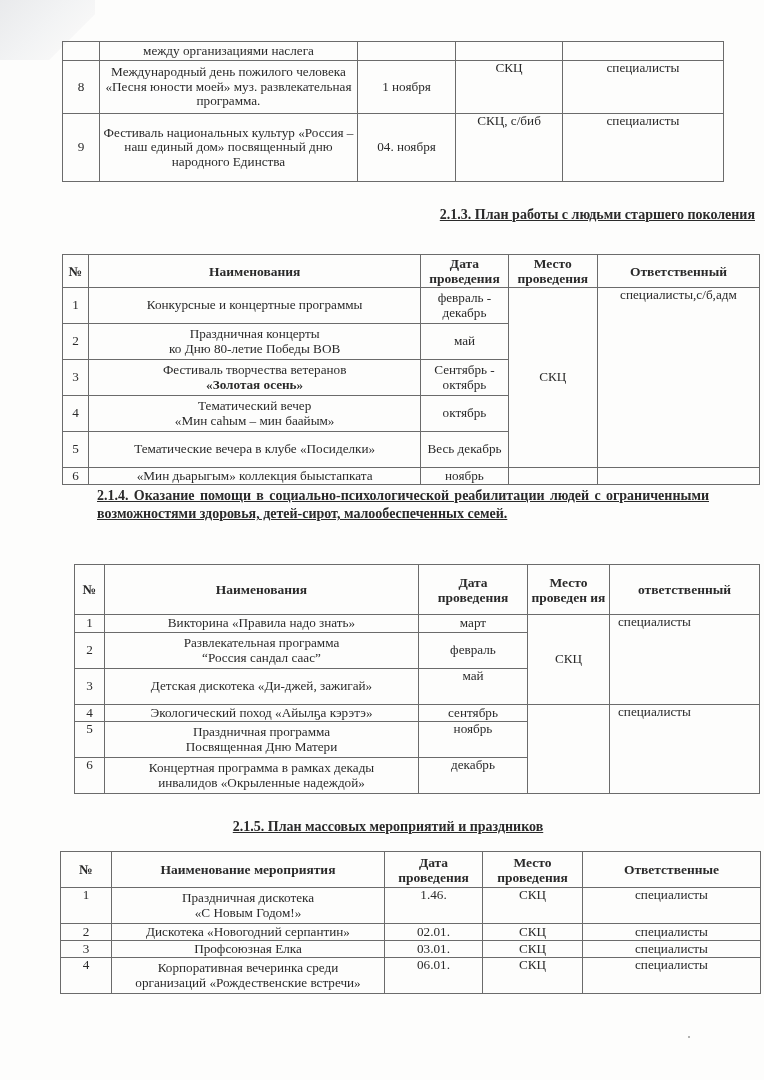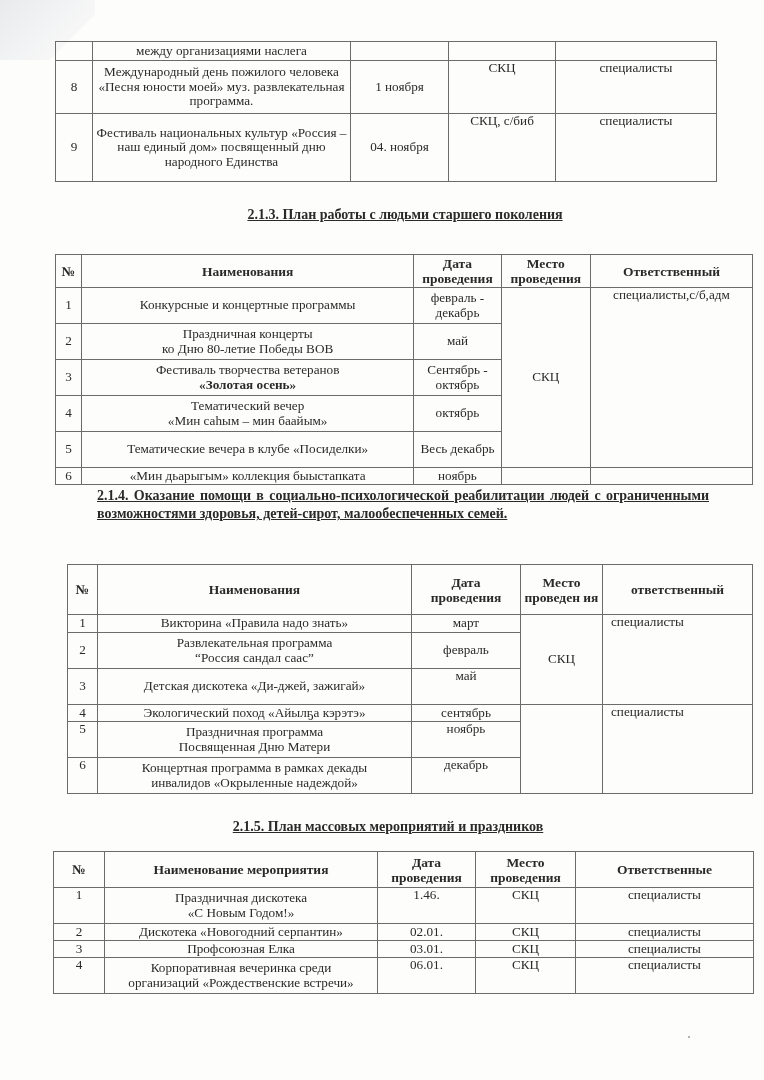--- a/index.html
+++ b/index.html
@@ -6,21 +6,21 @@
   body {
     width:764px; height:1080px; position:relative; overflow:hidden;
     background:#fdfdfc;
     font-family:"Liberation Serif", "DejaVu Serif", serif;
     color:#2a2a2a;
   }
   .corner {
     position:absolute; left:0; top:0; width:95px; height:60px;
     background:linear-gradient(135deg,#e9eaec 0%,#f2f3f4 45%,#f7f7f7 70%,rgba(253,253,252,0) 71%);
   }
-  table { position:absolute; border-collapse:collapse; table-layout:fixed; }
+  table { position:absolute; border-collapse:collapse; table-layout:fixed;margin-left:7px; }
   td, th {
     border:1px solid #6b6b6b; padding:0 3px; font-size:13.2px; line-height:14.5px;
     text-align:center; vertical-align:middle; font-weight:normal;
   }
   th { font-weight:bold; font-size:13.5px; line-height:15px; }
   td.top { vertical-align:top; }
   .heading {
     position:absolute; font-weight:bold; text-decoration:underline; font-size:14px;
     line-height:18px; text-align:center;
   }
@@ -58,21 +58,21 @@
   <tr style="height:68px;">
     <td>9</td>
     <td>Фестиваль национальных культур «Россия – наш единый дом» посвященный дню народного Единства</td>
     <td>04. ноября</td>
     <td class="top">СКЦ, с/биб</td>
     <td class="top">специалисты</td>
   </tr>
 </tbody>
   </table>
 
-<div class="heading" style="left:55px; width:700px; top:206px;">2.1.3. План работы с людьми старшего поколения</div>
+<div class="heading" style="left:55px; width:700px; top:206px;text-align:right;">2.1.3. План работы с людьми старшего поколения</div>
 
 <table style="left:55px; top:254px; width:698px;">
   <colgroup>
       <col style="width:25px">
       <col style="width:320px">
       <col style="width:84px">
       <col style="width:86px">
       <col style="width:156px">
     </colgroup>
   <tbody>

